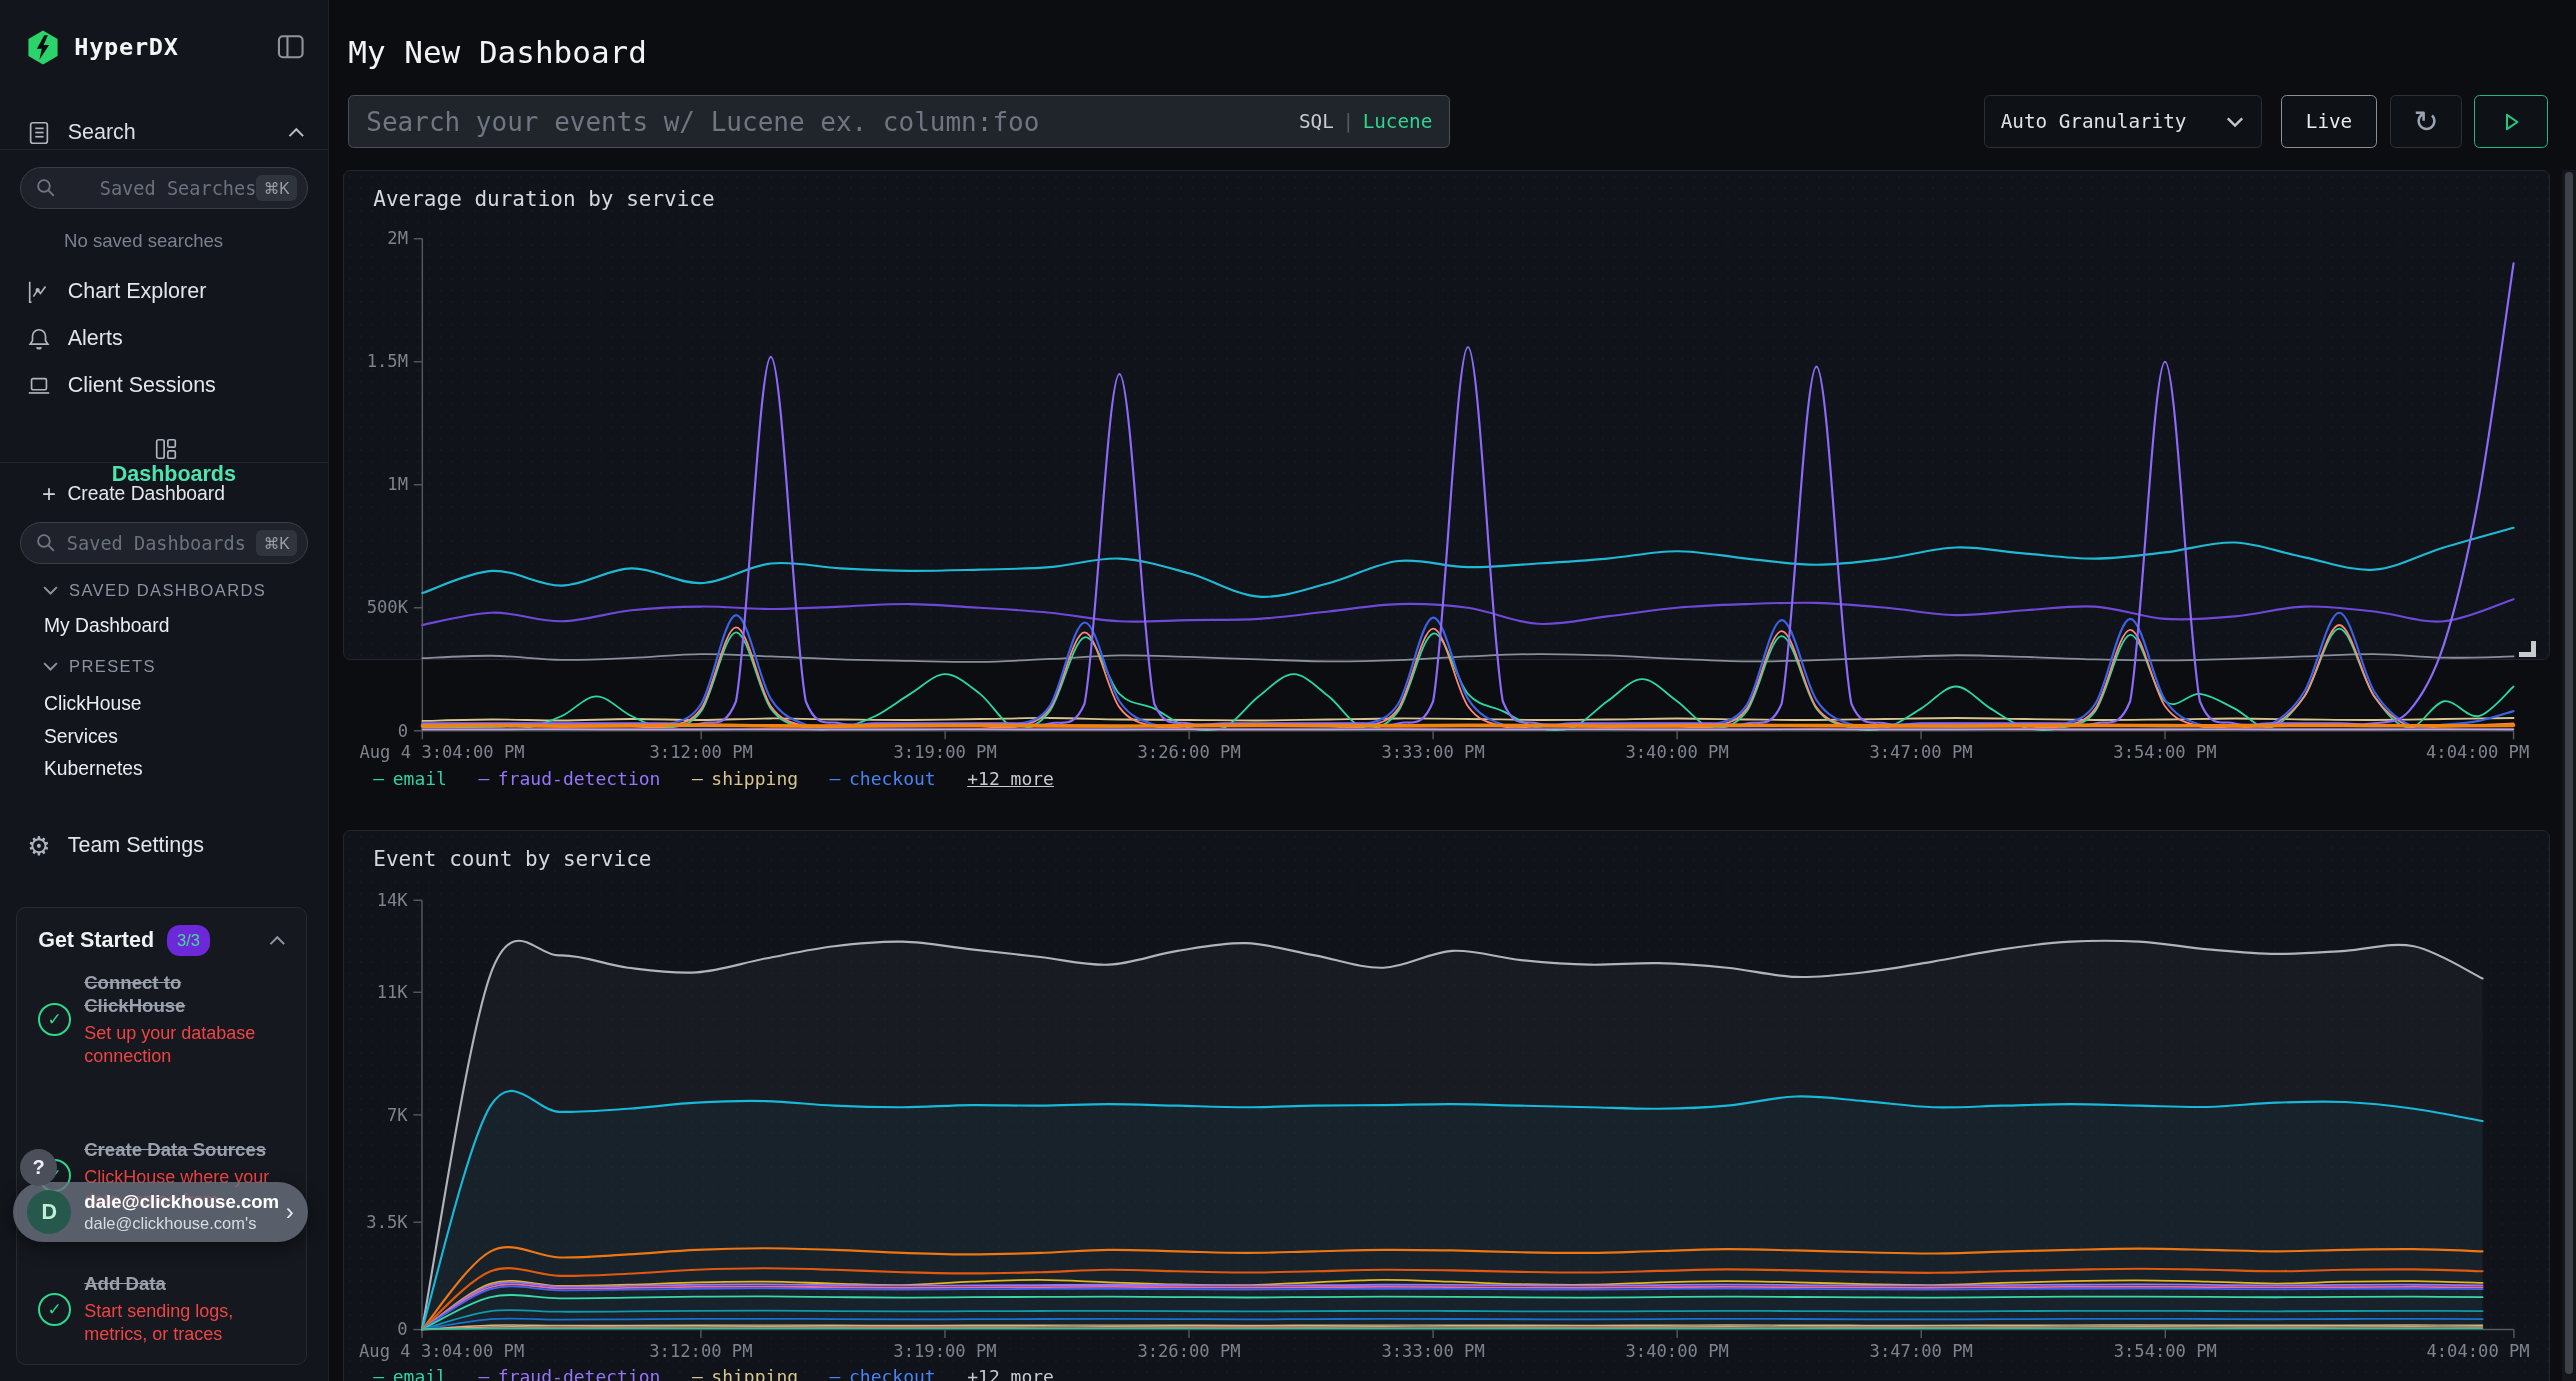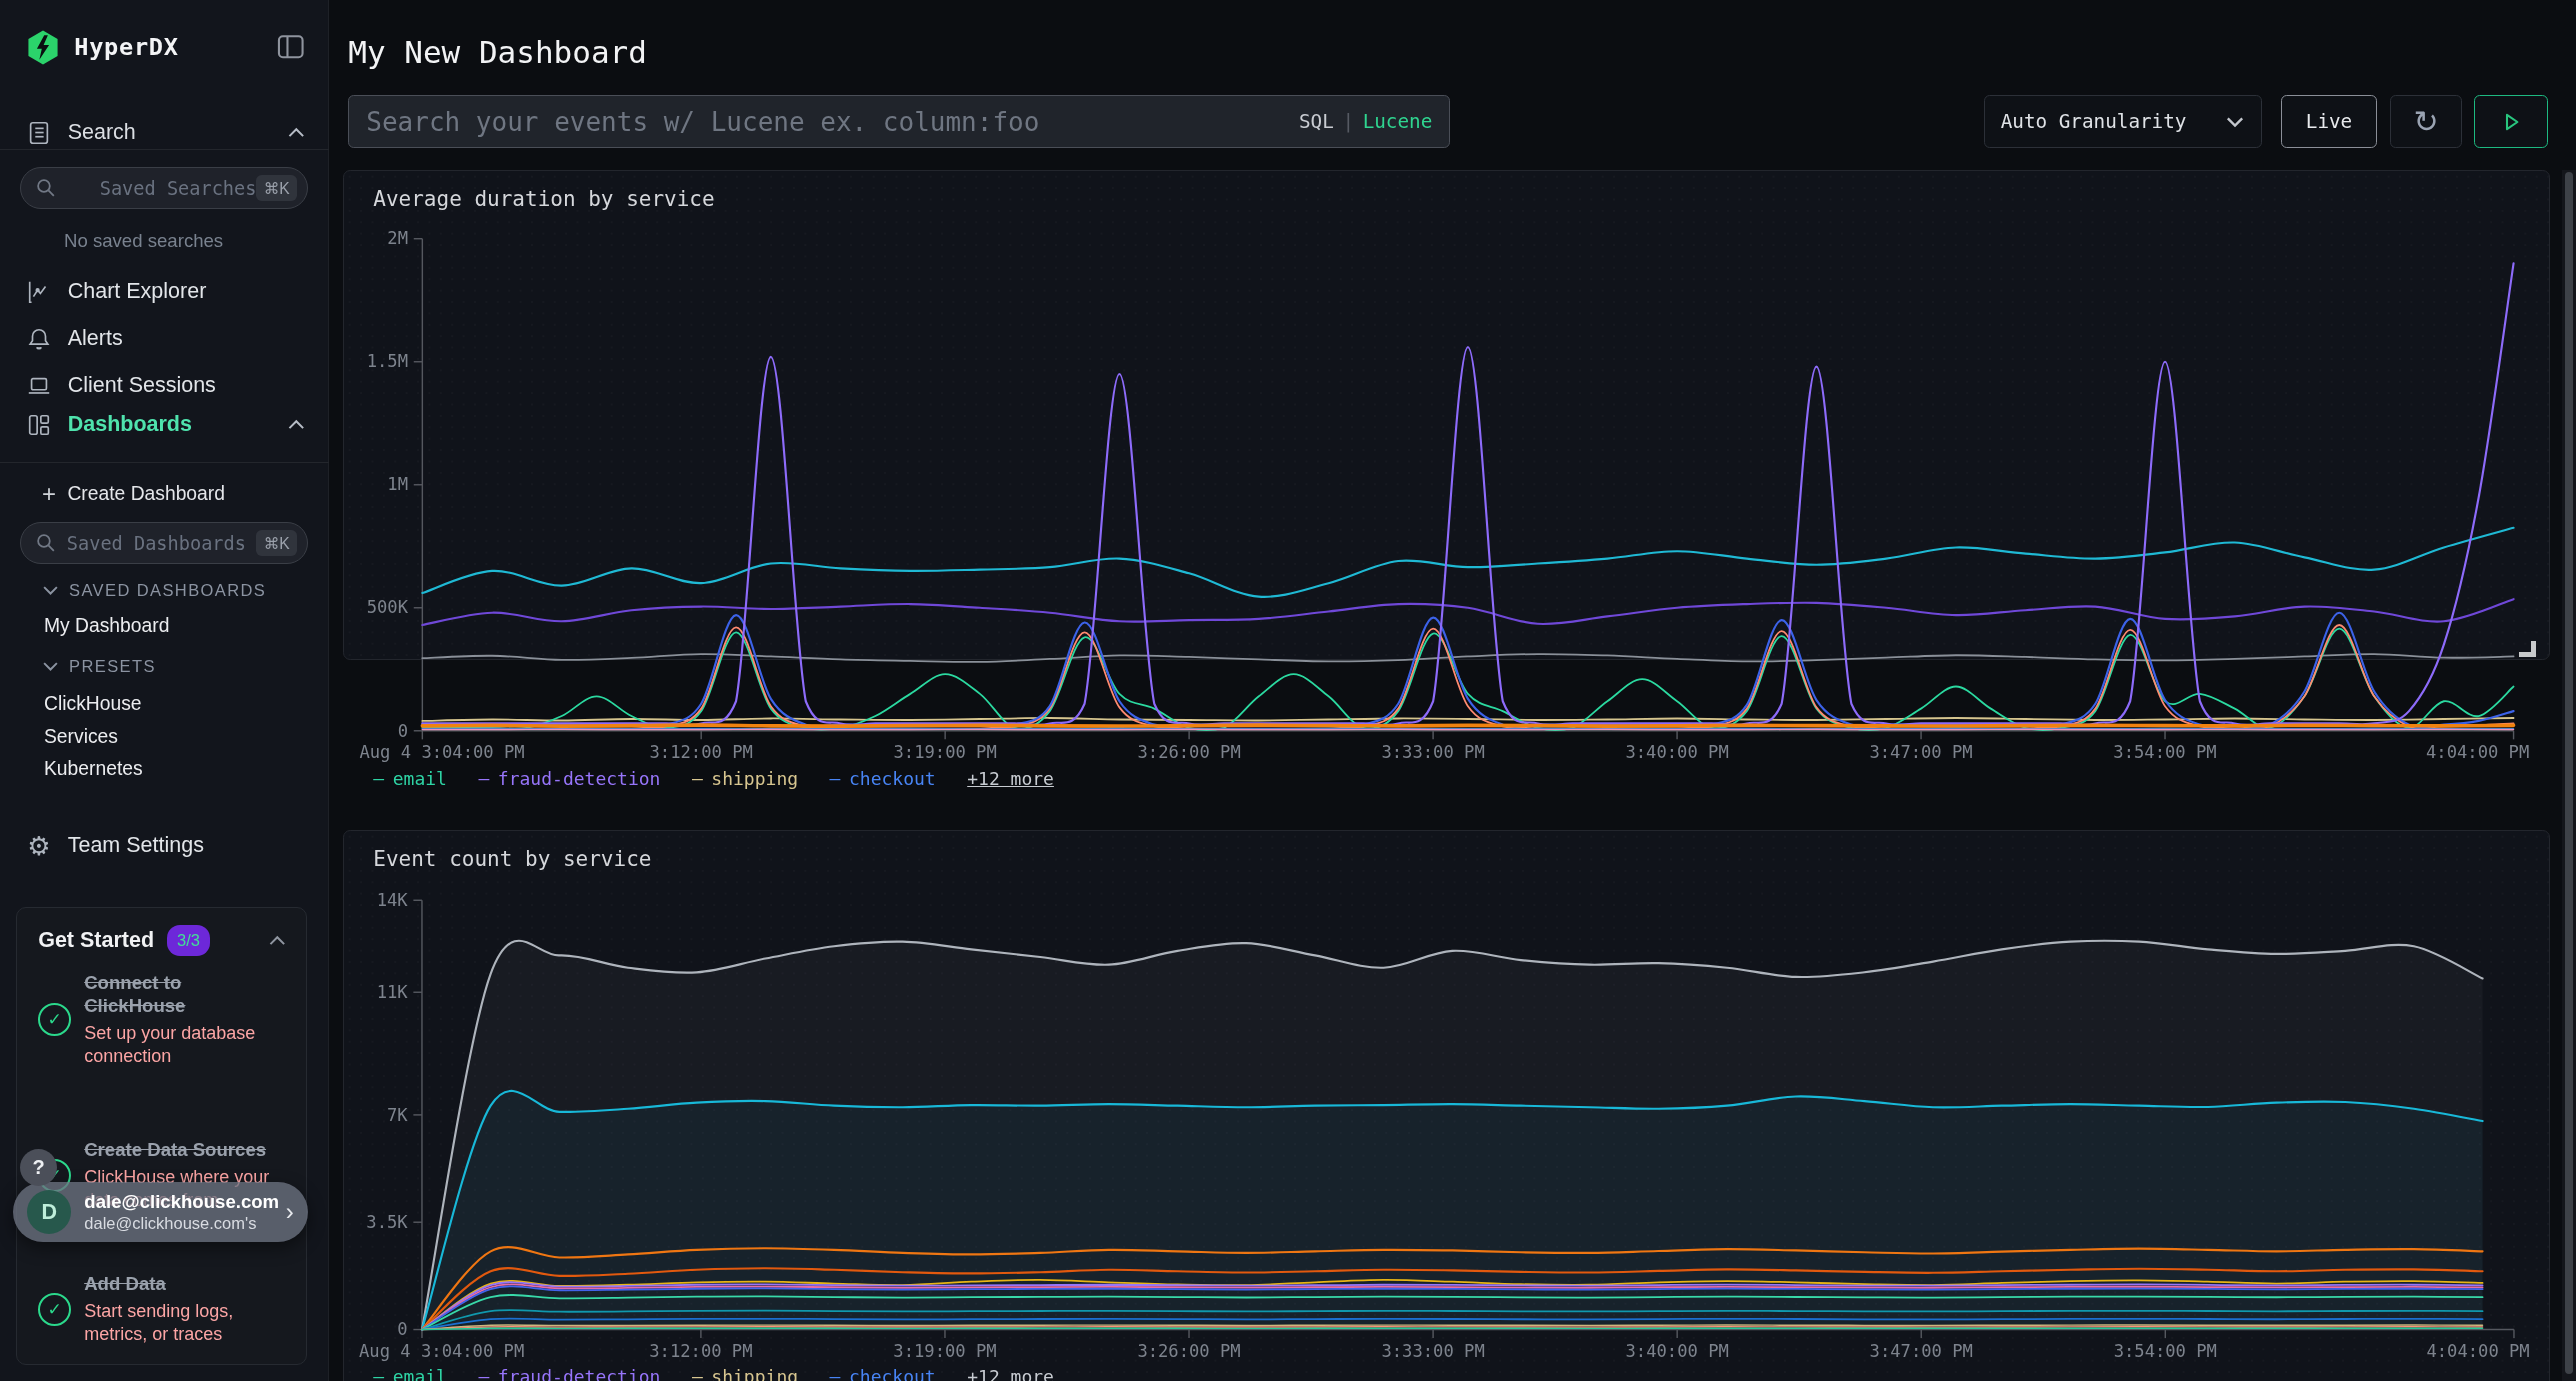--- a/index.html
+++ b/index.html
@@ -30,21 +30,21 @@
   .create-row .plus { font-size:24px; color:#cfd3d8; line-height:1; }
   .create-row .lbl { font-size:19.3px; margin-left:11.4px; }
   
   .gs-panel { position:absolute; left:15.7px; top:907px; width:291px; height:458px; background:#15181e; border:0.7px solid #262a31; border-radius:10px; }
   .gs-head { position:absolute; left:21.5px; top:17px; width:248px; display:flex; align-items:center;text-align:right; }
   .gs-title-txt { font-size:21.5px; font-weight:bold; color:#f1f2f4; }
   .gs-badge { margin-left:13px; background:#6d28d9; color:#43dd96; font-size:16.5px; font-weight:normal; border-radius:13px; padding:6px 10px; }
   .gs-item { position:absolute; left:21.5px; width:250px; display:flex; gap:13px; }
   .gs-check { width:33px; height:33px; border:2.1px solid #2bd98c; border-radius:50%; color:#2bd98c; display:flex; align-items:center; justify-content:center; font-size:17px; flex:0 0 auto; align-self:center; }
   .gs-item-title { text-decoration:line-through; color:#9aa1ac; font-weight:bold; font-size:18.6px; line-height:1.25; }
-  .gs-item-desc { color:#fca5a5; font-size:18px; line-height:1.3; margin-top:4.3px; }
+  .gs-item-desc { color:#ef4444; font-size:18px; line-height:1.3; margin-top:4.3px; }
   .help-fab { position:absolute; left:20px; top:1149px; width:37px; height:37px; border-radius:50%; background:#4b4f59; color:#eef0f3; font-weight:bold; font-size:20px; display:flex; align-items:center; justify-content:center; z-index:8; }
   .user-chip { position:absolute; left:13px; top:1182px; width:295px; height:60px; background:rgba(108,114,128,0.78); border-radius:30px; display:flex; align-items:center; padding:0 14.3px; z-index:7; box-shadow:0 5.7px 17px rgba(0,0,0,.45); }
   .avatar { width:44px; height:44px; border-radius:50%; background:#27584c; color:#bfeeda; font-weight:bold; font-size:21.5px; display:flex; align-items:center; justify-content:center; }
   .user-texts { margin-left:13px; flex:1; min-width:0; }
   .user-name { color:#ffffff; font-weight:bold; font-size:18.6px; white-space:nowrap; }
   .user-sub { color:#d9dce2; font-size:16.5px; margin-top:1.4px; white-space:nowrap; }
   .user-chev { color:#e8eaee; font-size:24px; }
   
   .main { position:absolute; left:329px; top:0; width:2247px; height:1381px; }
   .page-title { position:absolute; left:19.3px; top:34px; font-family:"DejaVu Sans Mono", monospace; font-size:31px; color:#f2f3f5; }
@@ -134,21 +134,21 @@
       </svg>
     <span class="lbl">Alerts</span>
   </div>
   <div class="side-row nav-item" style="top:369px;">
     <svg class="side-icon" viewBox="0 0 28 28" fill="none" stroke="currentColor" stroke-width="1.8">
         <rect x="6" y="6" width="16" height="12" rx="1.5"></rect>
         <line x1="3" y1="21.5" x2="25" y2="21.5"></line>
       </svg>
     <span class="lbl">Client Sessions</span>
   </div>
-  <div class="side-row nav-item active" style="top:408px;">
+  <div class="side-row nav-item active" style="top:436px;flex-direction:column;">
     <svg class="side-icon" viewBox="0 0 28 28" fill="none" stroke="currentColor" stroke-width="1.8">
         <rect x="4" y="4" width="8" height="20" rx="2"></rect>
         <rect x="16" y="4" width="8" height="8" rx="1.5"></rect>
         <rect x="16" y="16" width="8" height="8" rx="1.5"></rect>
       </svg>
     <span class="lbl">Dashboards</span>
     <svg class="chev" width="18.6" height="11.4" viewBox="0 0 16 10" fill="none" stroke="currentColor" stroke-width="1.8">
         <polyline points="2,8 8,2 14,8"></polyline>
       </svg>
   </div>

